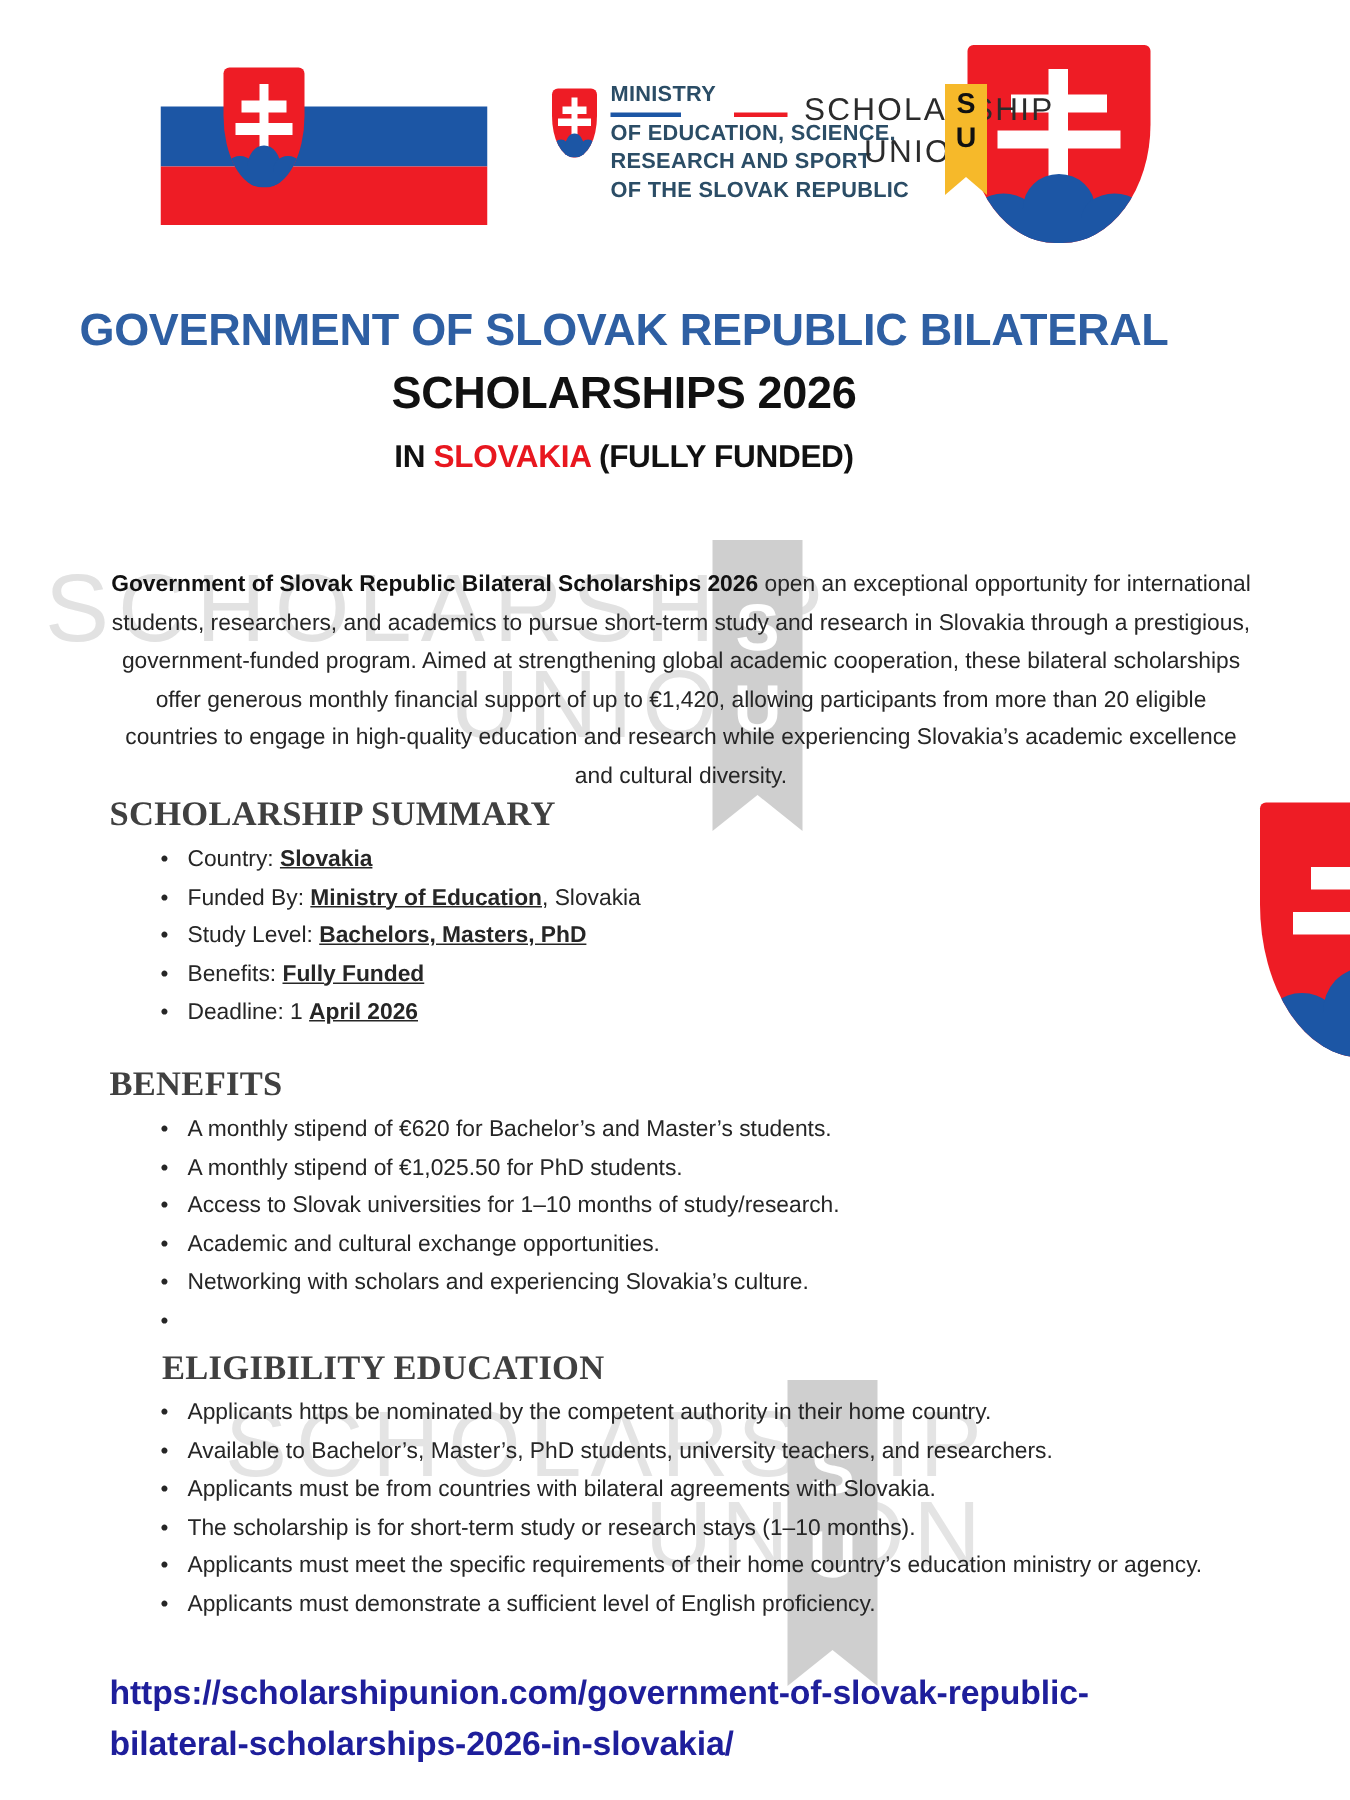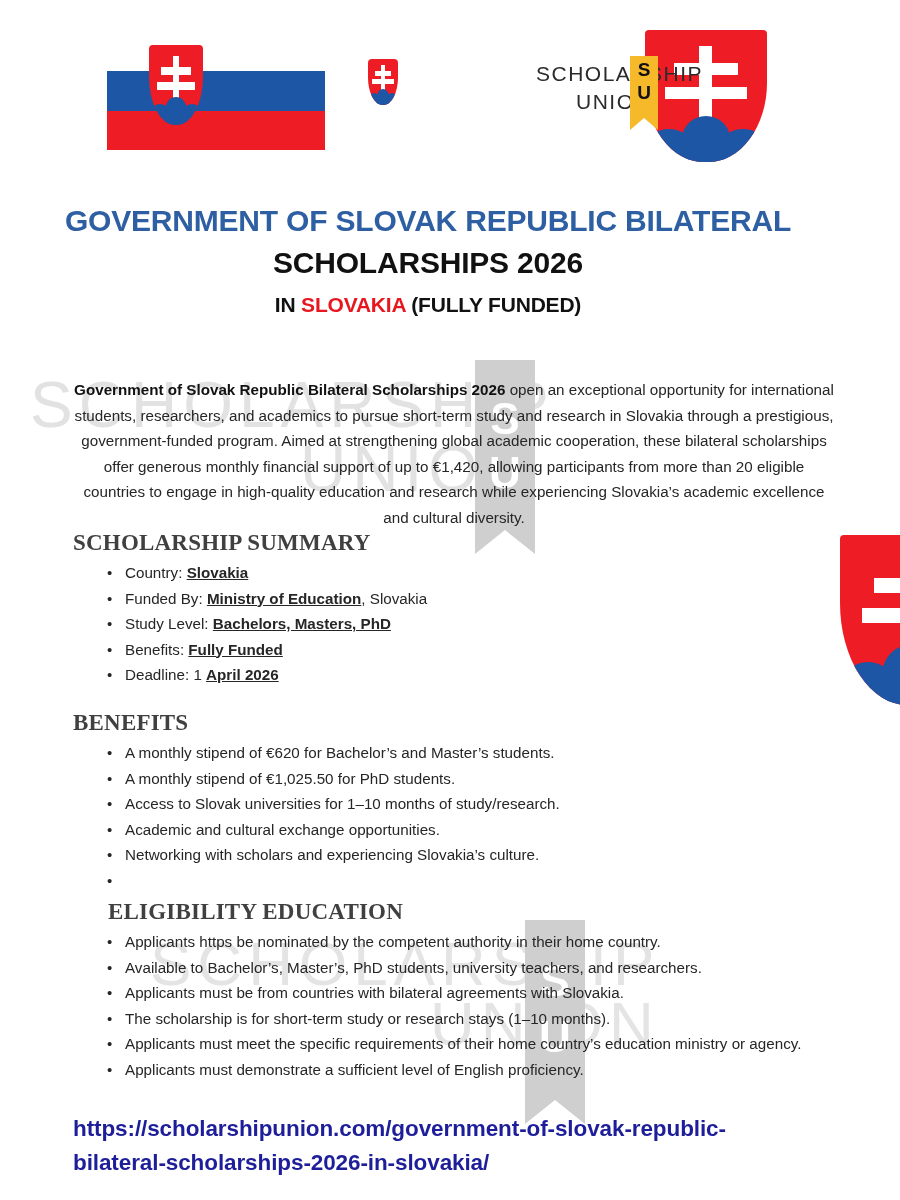--- a/index.html
+++ b/index.html
@@ -233,21 +233,21 @@
     left: 645px;
     top: 30px;
     width: 122px;
     height: 132px;
     z-index: 2;
   }
 
   
   .title-block {
     position: absolute;
-    left: 16px;
+    left: 4px;
     top: 200px;
     width: 824px;
     text-align: center;
     z-index: 3;
   }
   .title-line {
     font-family: "Liberation Sans", sans-serif;
     font-weight: bold;
     letter-spacing: -0.2px;
   }
@@ -400,20 +400,27 @@
       <div class="shield ministry-shield">
         <div class="cross-v" style="left:44%; top:14%; width:12%; height:60%;"></div>
         <div class="cross-h1" style="left:22%; top:26%; width:56%; height:10%;"></div>
         <div class="cross-h2" style="left:14%; top:44%; width:72%; height:10%;"></div>
         <div class="hills">
           <div class="hill" style="left:2%;  bottom:0; width:36%; height:56%;"></div>
           <div class="hill" style="left:30%; bottom:0; width:40%; height:76%;"></div>
           <div class="hill" style="left:62%; bottom:0; width:36%; height:56%;"></div>
         </div>
       </div>
+      <div class="ministry-text">
+        <span class="m-word">MINISTRY</span>
+        <div class="ministry-rule"></div>
+        <span class="m-word">OF EDUCATION, SCIENCE,</span>
+        <span class="m-word">RESEARCH AND SPORT</span>
+        <span class="m-word">OF THE SLOVAK REPUBLIC</span>
+      </div>
     </div>
 
     <div class="su-logo">
       <div class="su-word su-word-1">SCHOLARSHIP</div>
       <div class="su-word su-word-2">UNION</div>
       <div class="su-ribbon">
         <div class="rb-body">
           <div class="rb-s">S</div>
           <div class="rb-u">U</div>
         </div>

